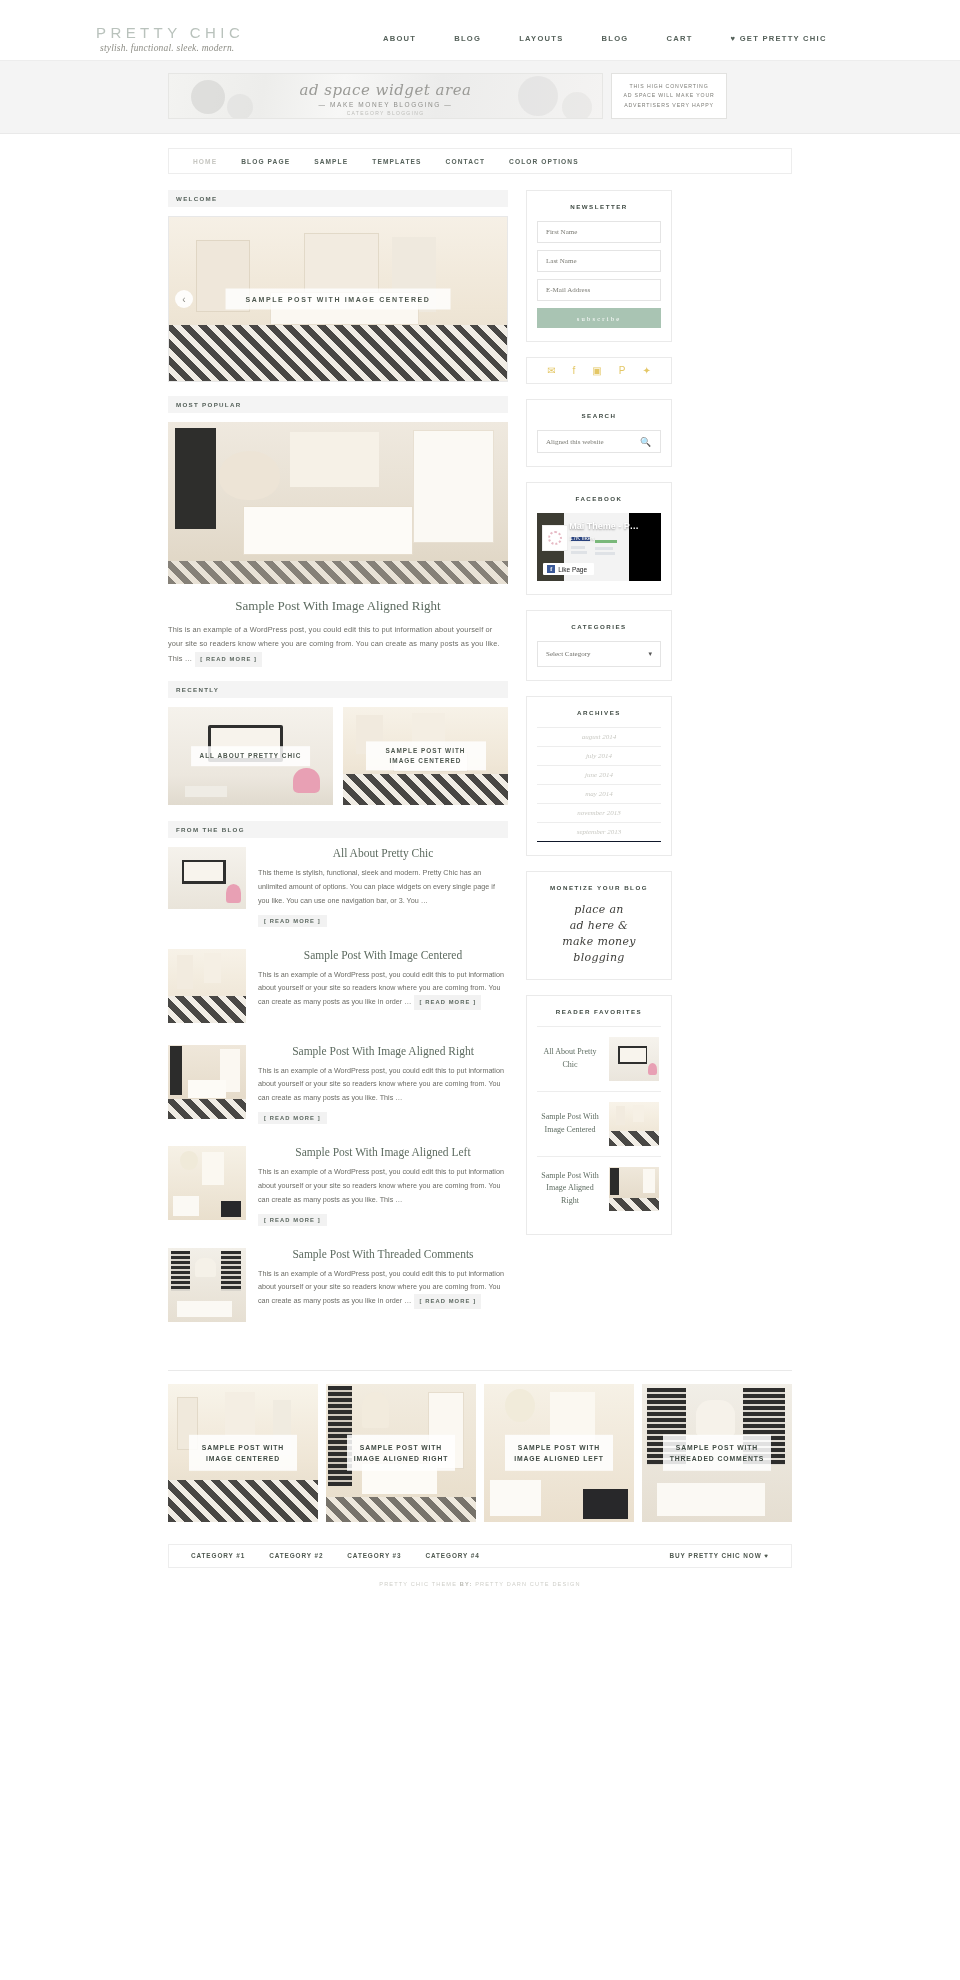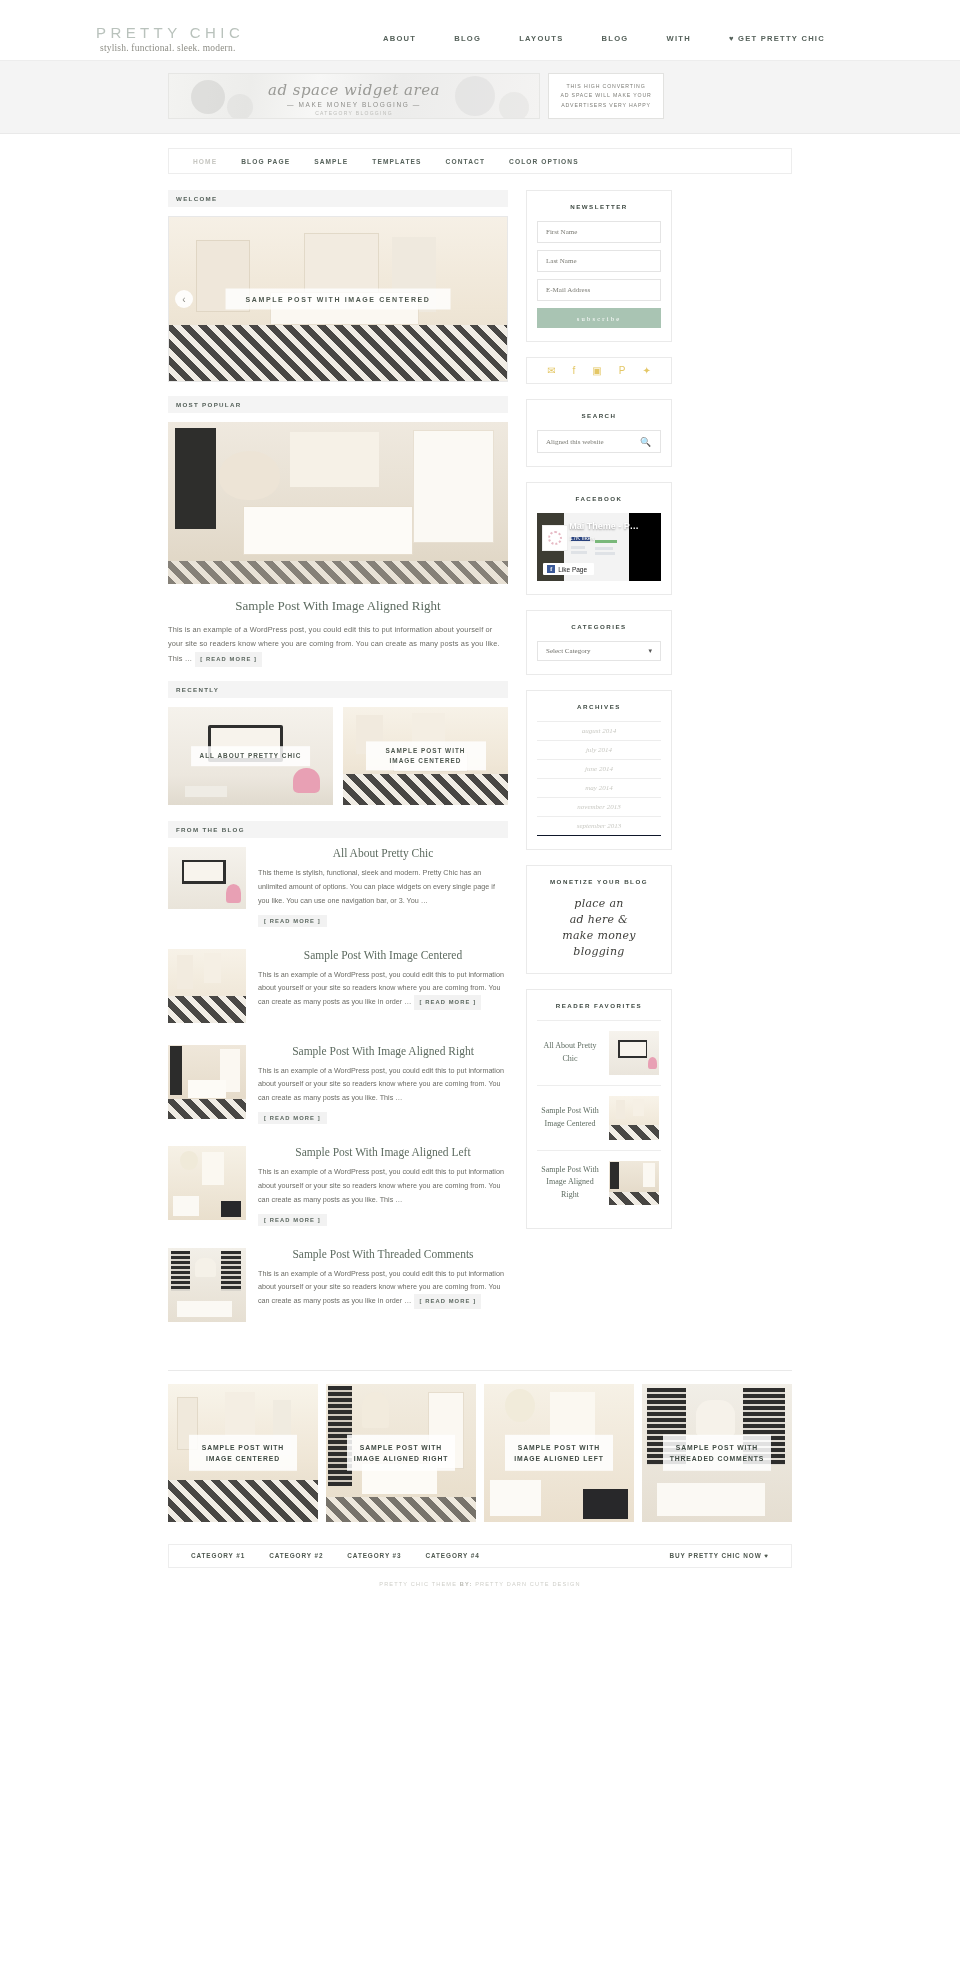--- a/index.html
+++ b/index.html
@@ -31,20 +31,21 @@
   .brand-title {
     font-family: "Liberation Sans", sans-serif;
     font-size: 15px;
     letter-spacing: 4.4px;
     color: #b9c2bc;
     font-weight: 400;
     line-height: 1;
   }
   .brand-tag {
     font-family: "Liberation Serif", serif;
+    font-style: italic;
     font-size: 9.5px;
     color: #8d8d85;
     letter-spacing: .2px;
     margin-top: 3px;
     margin-left: 4px;
   }
   .primary-nav {
     flex: 1;
     display: flex;
     justify-content: flex-start;
@@ -67,21 +68,21 @@
     padding: 12px 0 14px;
     border-bottom: 1px solid #e9e9e9;
   }
   .ad-strip-inner {
     width: 624px;
     margin: 0 auto;
     display: flex;
     gap: 8px;
   }
   .ad-banner {
-    width: 372px;
+    width: 435px;
     height: 46px;
     background:
       linear-gradient(100deg, #f3f3f1 0%, #ededeb 22%, #f7f7f6 40%, #ececeb 62%, #f4f3f2 100%);
     border: 1px solid #e6e6e4;
     position: relative;
     overflow: hidden;
   }
   .ad-banner .blob {
     position: absolute; border-radius: 50%;
     background: rgba(200,200,198,.45);
@@ -372,21 +373,21 @@
     border-radius:1px;
   }
   .fb-like-btn .fbsq {
     width:8px;height:8px;background:#3b5998;color:#fff;
     font-size:6px;font-weight:700;display:flex;align-items:center;justify-content:center;
     font-family:"Liberation Serif",serif;
   }
 
   .select-box {
     border:1px solid #e4e4e4;
-    height:20px;
+    height:26px;
     display:flex;align-items:center;justify-content:space-between;
     padding:0 8px;
     font-family:"Liberation Serif", serif;
     font-size:7px;
     color:#6e6e68;
   }
   .select-box .chev { font-size:7px; color:#555; }
 
   .arch-list { list-style:none; }
   .arch-list li {
@@ -473,21 +474,21 @@
   <div class="header-inner">
     <div class="brand">
       <div class="brand-title">PRETTY CHIC</div>
       <div class="brand-tag">stylish. functional. sleek. modern.</div>
     </div>
     <nav class="primary-nav">
       <a class="nav-item">ABOUT</a>
       <a class="nav-item">BLOG</a>
       <a class="nav-item">LAYOUTS</a>
       <a class="nav-item">BLOG</a>
-      <a class="nav-item">WITH</a>
+      <a class="nav-item">CART</a>
       <a class="nav-item last">♥ GET PRETTY CHIC</a>
     </nav>
   </div>
 </header>
 
 <section class="ad-strip">
   <div class="ad-strip-inner">
     <a class="ad-banner">
       <span class="blob" style="width:34px;height:34px;left:22px;top:6px;"></span>
       <span class="blob" style="width:26px;height:26px;left:58px;top:20px;opacity:.5;"></span>

